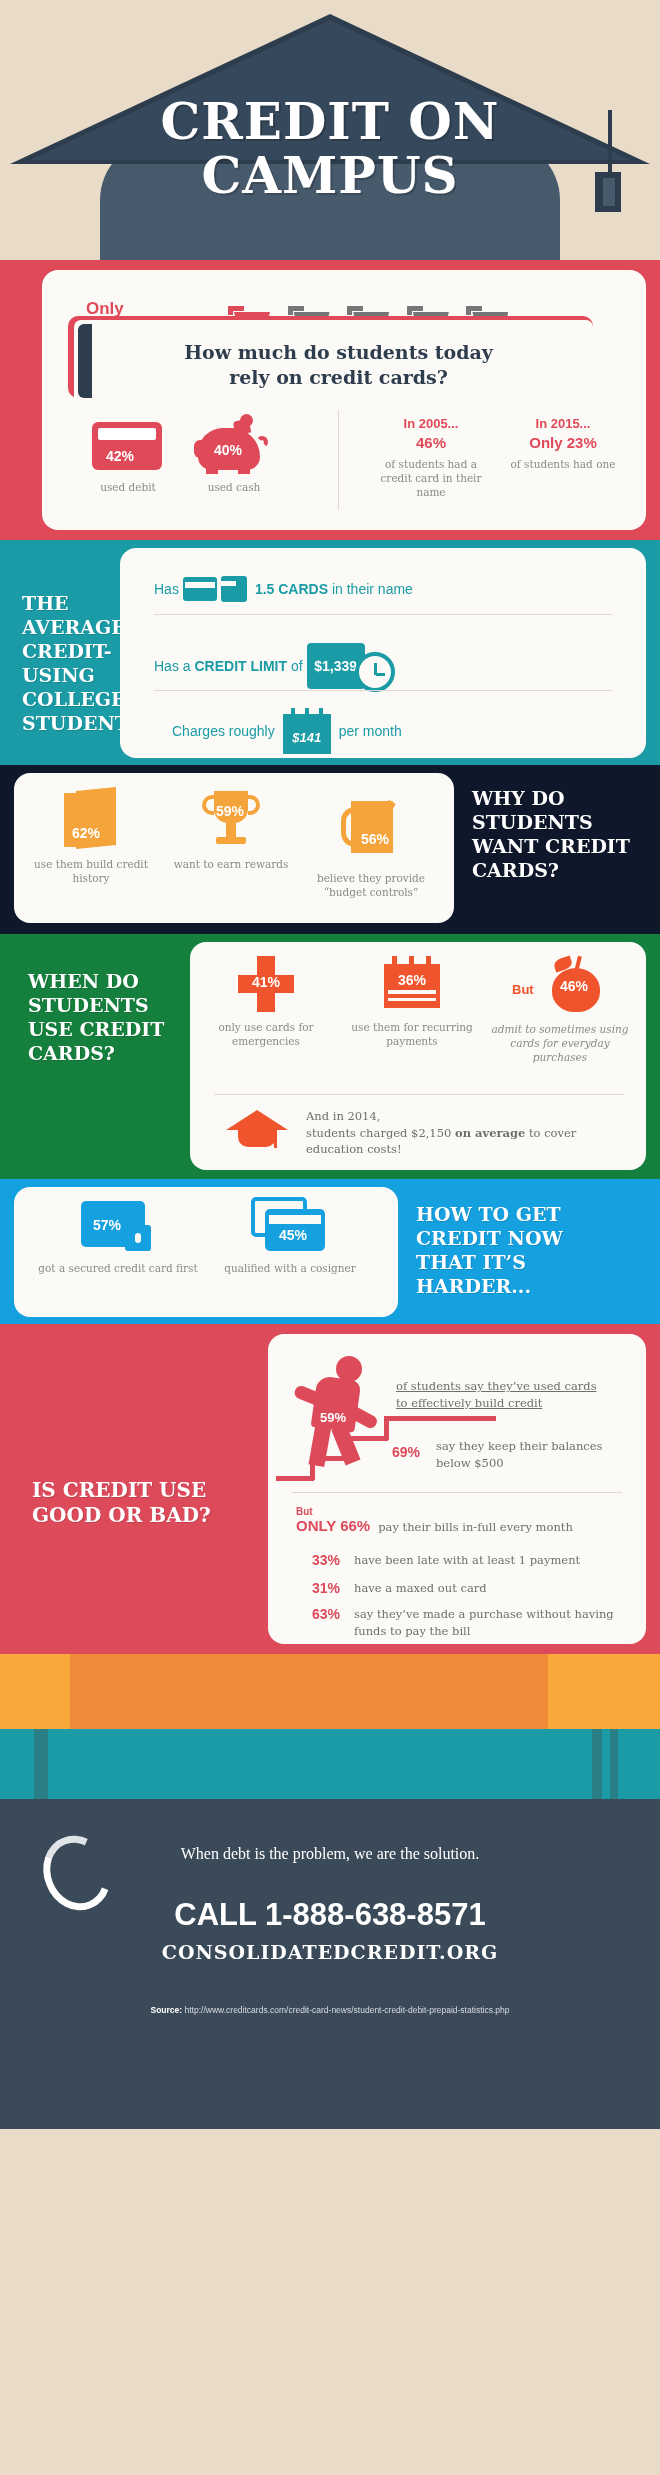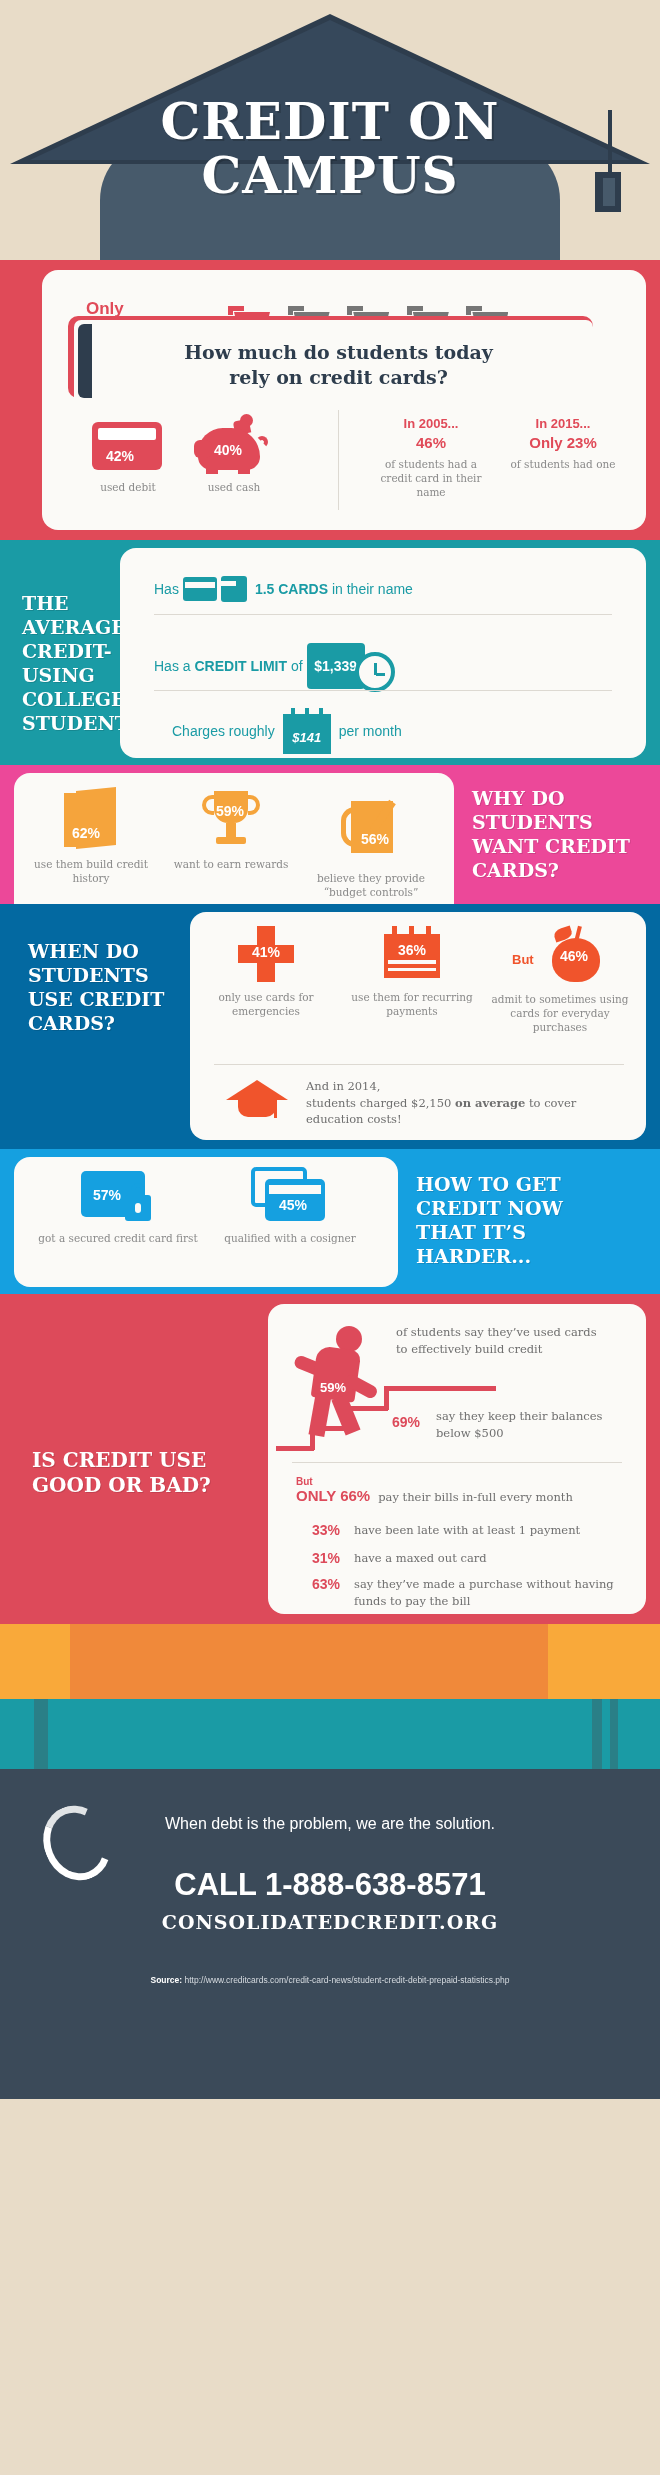--- a/index.html
+++ b/index.html
@@ -291,21 +291,21 @@
              width:9px; height:3px; background:#1a9ba5; }
   .t-cal { width: 52px; height: 46px; position: relative; margin: 0 6px; }
   .t-cal-top { position:absolute; left:2px; top:6px; width:48px; height:7px;
                background:#1a9ba5; }
   .t-cal-body { position:absolute; left:2px; top:13px; width:48px; height:33px;
                 background:#1a9ba5; display:flex; align-items:center;
                 justify-content:center; color:#fff; font-weight:bold; font-size:13px;}
   .t-cal-r { position:absolute; top:0px; width:4px; height:12px; background:#1a9ba5;}
 
   
-  #band3 { height: 139px; background: #ec4899; }
+  #band3 { height: 169px; background: #0f172a; }
   #band3 .card { left: 14px; top: 8px; width: 440px; height: 150px; }
   .o-item { position: absolute; text-align: center; width: 130px; }
   .book { position: relative; width: 54px; height: 60px; margin: 0 auto; }
   .book-l { position:absolute; left:0; top:4px; width:12px; height:54px;
             background:#f5a43c; }
   .book-r { position:absolute; left:12px; top:0px; width:40px; height:58px;
             background:#f5a43c; transform: skewY(-6deg); }
   .trophy { position: relative; width: 62px; height: 60px; margin: 0 auto; }
   .trophy-cup { position:absolute; left:14px; top:2px; width:34px; height:32px;
                 background:#f5a43c; border-radius: 0 0 14px 14px; }
@@ -322,21 +322,21 @@
   .note { position: relative; width: 60px; height: 58px; margin: 12px auto; }
   .note-pg { position:absolute; left:10px; top:0; width:42px; height:52px;
              background:#f5a43c; }
   .note-curl{ position:absolute; left:0px; top:6px; width:16px; height:40px;
               border:5px solid #f5a43c; border-right:none;
               border-radius: 14px 0 0 14px; }
   .note-pen { position:absolute; left:38px; top:-2px; width:8px; height:34px;
               background:#f5a43c; transform: rotate(34deg); }
 
   
-  #band4 { height: 245px; background: #0369a1; }
+  #band4 { height: 245px; background: #15803d; }
   #band4 .card { left: 190px; top: 8px; width: 456px; height: 228px; }
   .r-item { position: absolute; text-align: center; width: 140px; }
   .cross { position: relative; width: 56px; height: 56px; margin: 0 auto; }
   .cross::before { content:""; position:absolute; left:19px; top:0;
                    width:18px; height:56px; background:#f0542c; }
   .cross::after  { content:""; position:absolute; left:0; top:19px;
                    width:56px; height:18px; background:#f0542c; }
   .rcal { position: relative; width: 56px; height: 56px; margin: 0 auto; }
   .rcal-box { position:absolute; left:0; top:8px; width:56px; height:44px;
               border:4px solid #f0542c; }
@@ -432,21 +432,21 @@
             text-align: center; }
   .logo-wrap { position: relative; padding-top: 42px; }
   .swoosh { position:absolute; left:44px; top:36px; width:66px; height:76px;
             border:7px solid #ffffff; border-radius:50%;
             border-right-color: transparent; border-top-color: rgba(255,255,255,0.85);
             transform: rotate(-22deg); }
   .logo-text { font-family:"Liberation Sans", sans-serif; font-weight:bold;
                color:#ffffff; font-size:38px; letter-spacing:-0.5px;
                display:inline-block; position:relative; }
   .logo-tm { font-size:11px; vertical-align:super; }
-  .logo-sub { font-family:Liberation Sans, sans-serif; color:#ffffff;
+  .logo-sub { font-family:Liberation Serif, serif; color:#ffffff;
               font-size:16px; margin-top:4px; }
   .call { font-family:"Liberation Sans", sans-serif; font-weight:bold;
           color:#ffffff; font-size:31px; margin-top:34px; }
   .site { font-family:"DejaVu Serif", serif; font-weight:bold; color:#ffffff;
           font-size:19px; letter-spacing:1px; margin-top:8px; }
   .source { font-family:"Liberation Sans", sans-serif; color:#d6dbe0;
             font-size:8.5px; margin-top:42px; }
   .source b { color:#ffffff; }
 </style>
 </head>
@@ -712,21 +712,21 @@
       </div>
 
       <div class="r-item" style="left:300px; top:14px;">
         <div class="but-lbl" style="left:22px; top:26px;">But</div>
         <div class="apple" style="margin-left:58px;">
           <div class="apple-leaf"></div>
             <div class="apple-stem"></div>
             <div class="apple-body"></div>
           <div class="pct-on" style="left:12px; top:22px; z-index:3;">46%</div>
         </div>
-        <div class="cap-lbl" style="margin-top:8px;">admit to sometimes using cards for everyday purchases</div>
+        <div class="cap-lbl" style="margin-top:8px;font-style:italic;">admit to sometimes using cards for everyday purchases</div>
       </div>
 
       <div class="hdiv" style="left:24px; top:152px; width:410px;"></div>
 
       <div style="position:absolute; left:36px; top:168px;">
         <div class="gradcap">
           <div class="gradcap-top"></div>
             <div class="gradcap-bot"></div>
             <div class="gradcap-tsl"></div>
         </div>
@@ -787,21 +787,21 @@
       <div class="stairs">
         <div class="step" style="left:0px;  top:60px; width:38px;"></div>
         <div class="stepv" style="left:34px; top:40px; height:24px;"></div>
         <div class="step" style="left:34px; top:40px; width:40px;"></div>
         <div class="stepv" style="left:70px; top:20px; height:24px;"></div>
         <div class="step" style="left:70px; top:20px; width:42px;"></div>
         <div class="stepv" style="left:108px;top:0px;  height:24px;"></div>
         <div class="step" style="left:108px;top:0px;  width:112px;"></div>
       </div>
 
-      <div class="rt" style="position:absolute; left:128px; top:20px; width:210px;">of students say they’ve used cards to effectively build credit</div>
+      <div class="rt" style="position:absolute; left:128px; top:44px; width:210px;text-decoration:underline;">of students say they’ve used cards to effectively build credit</div>
 
       <div class="rp" style="position:absolute; left:124px; top:110px;">69%</div>
       <div class="rt" style="position:absolute; left:168px; top:104px; width:180px;">say they keep their balances below $500</div>
 
       <div class="hdiv" style="left:24px; top:158px; width:330px;"></div>
 
       <div style="position:absolute; left:28px; top:172px;">
         <div style="color:#dd4a5a; font-weight:bold; font-size:10px;">But</div>
         <div style="display:flex; align-items:baseline;">
           <span class="rp" style="font-size:15px;">ONLY 66%</span>

